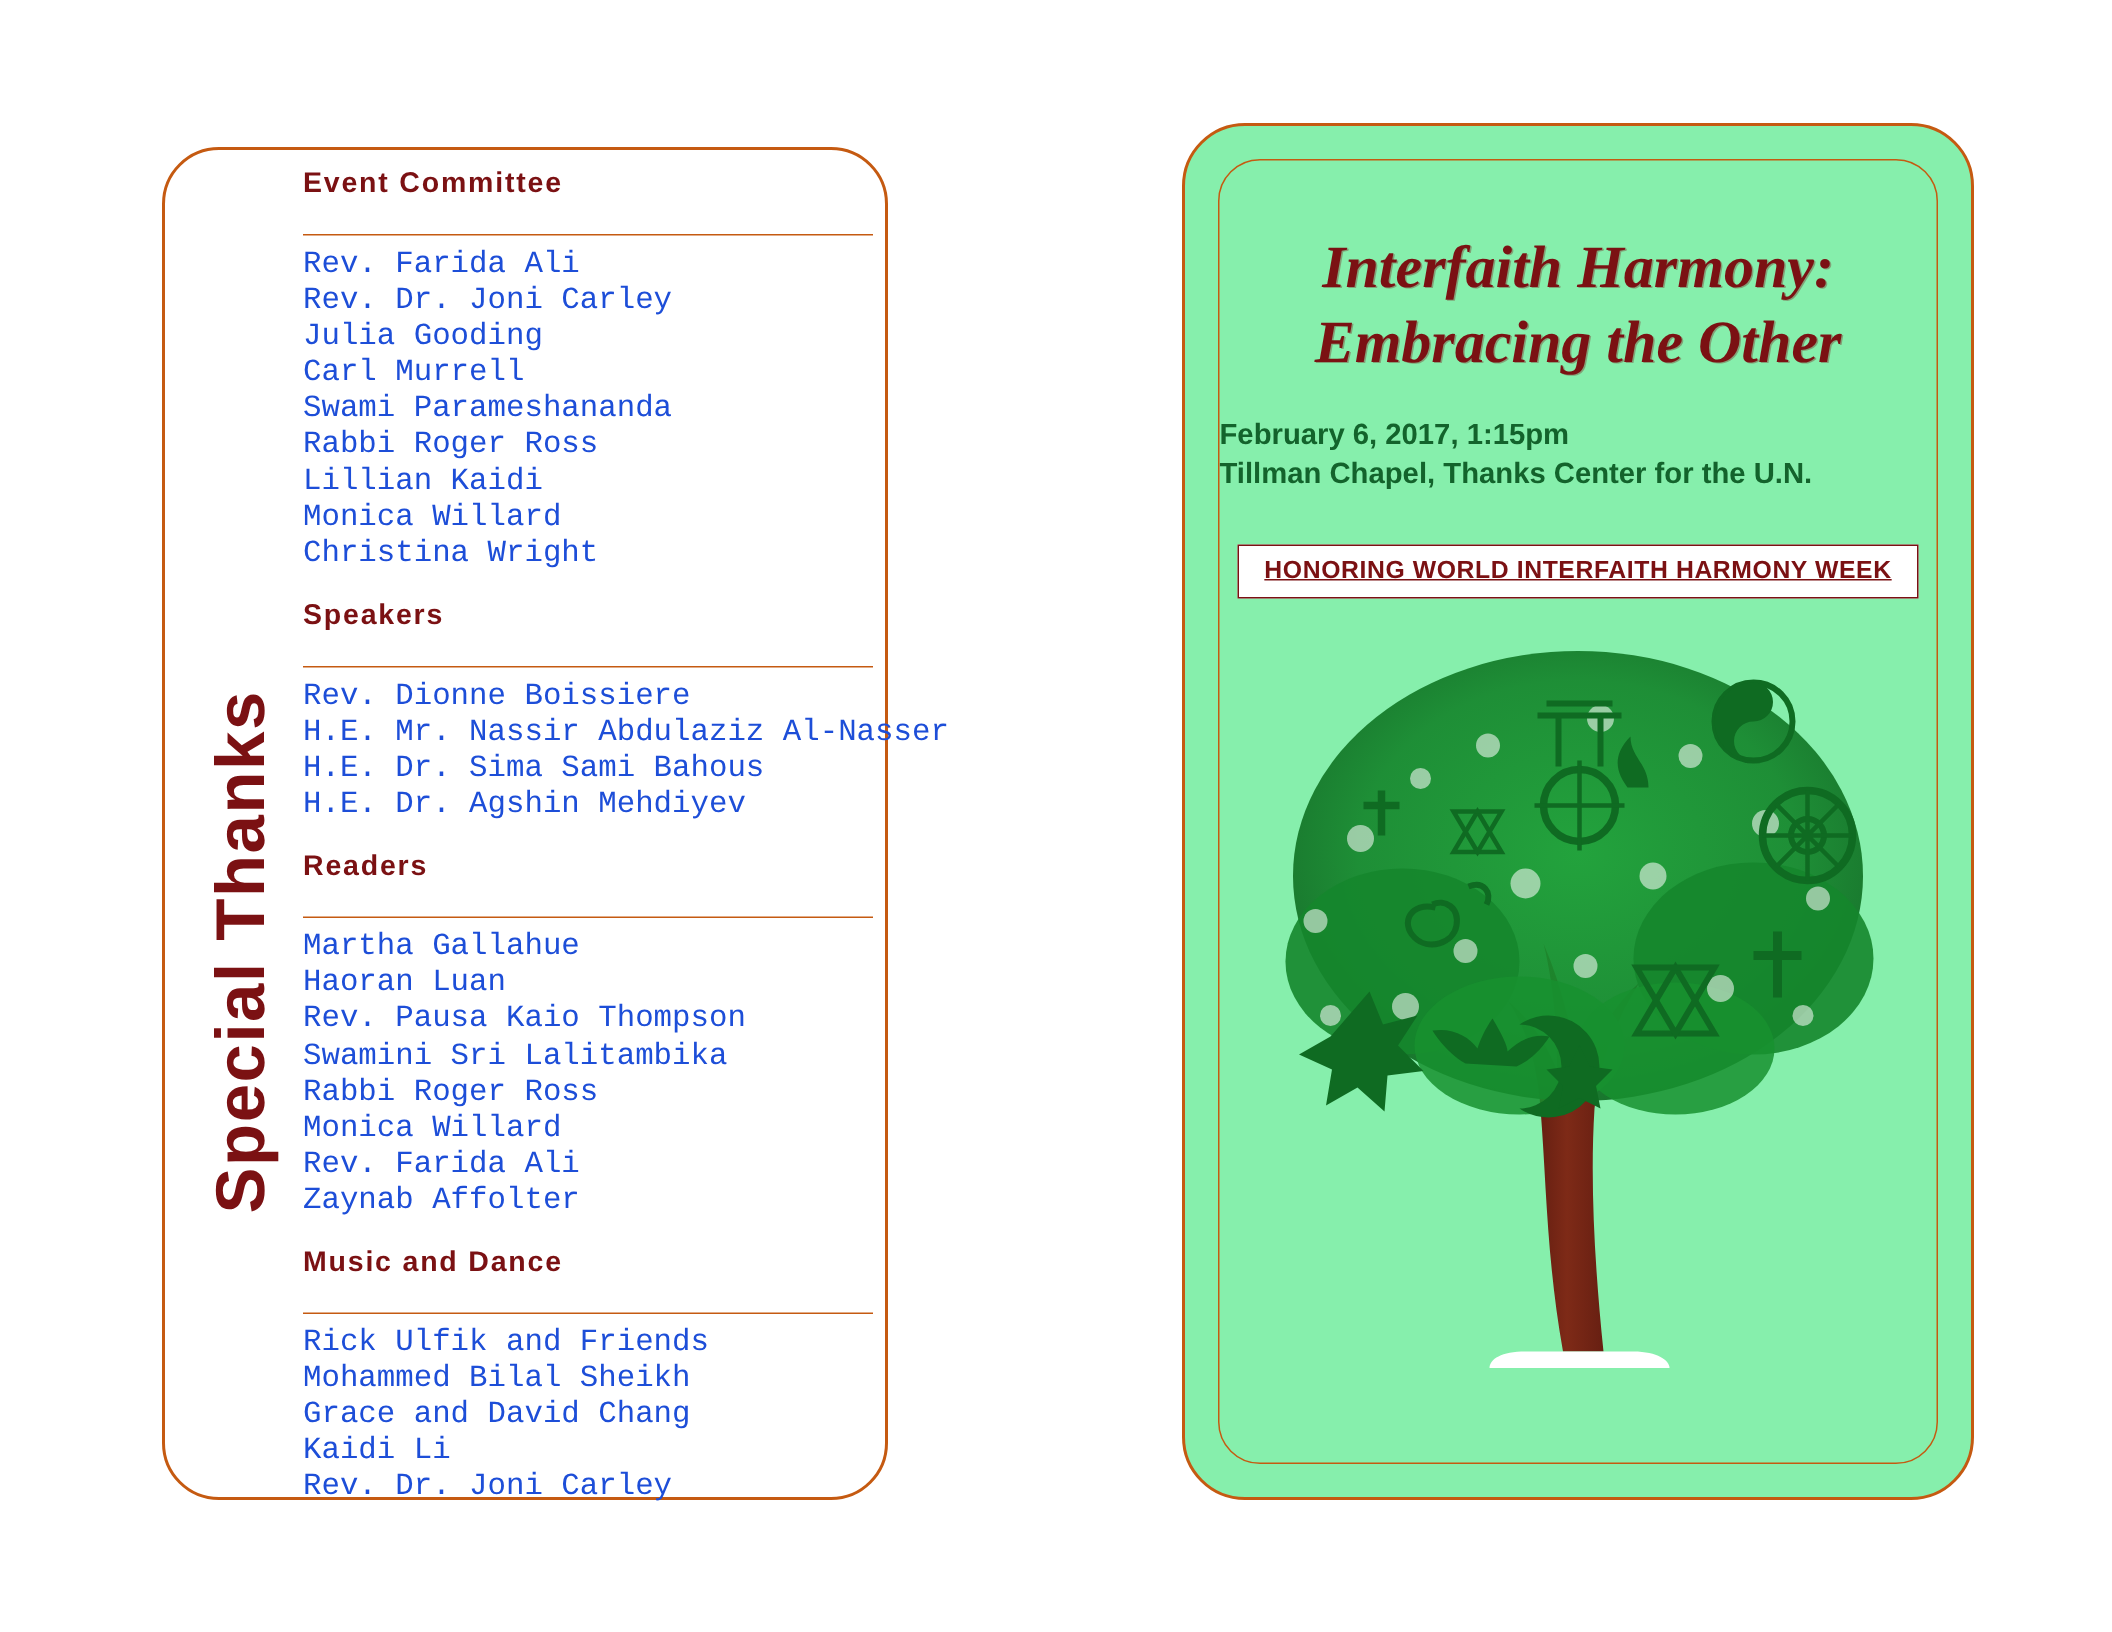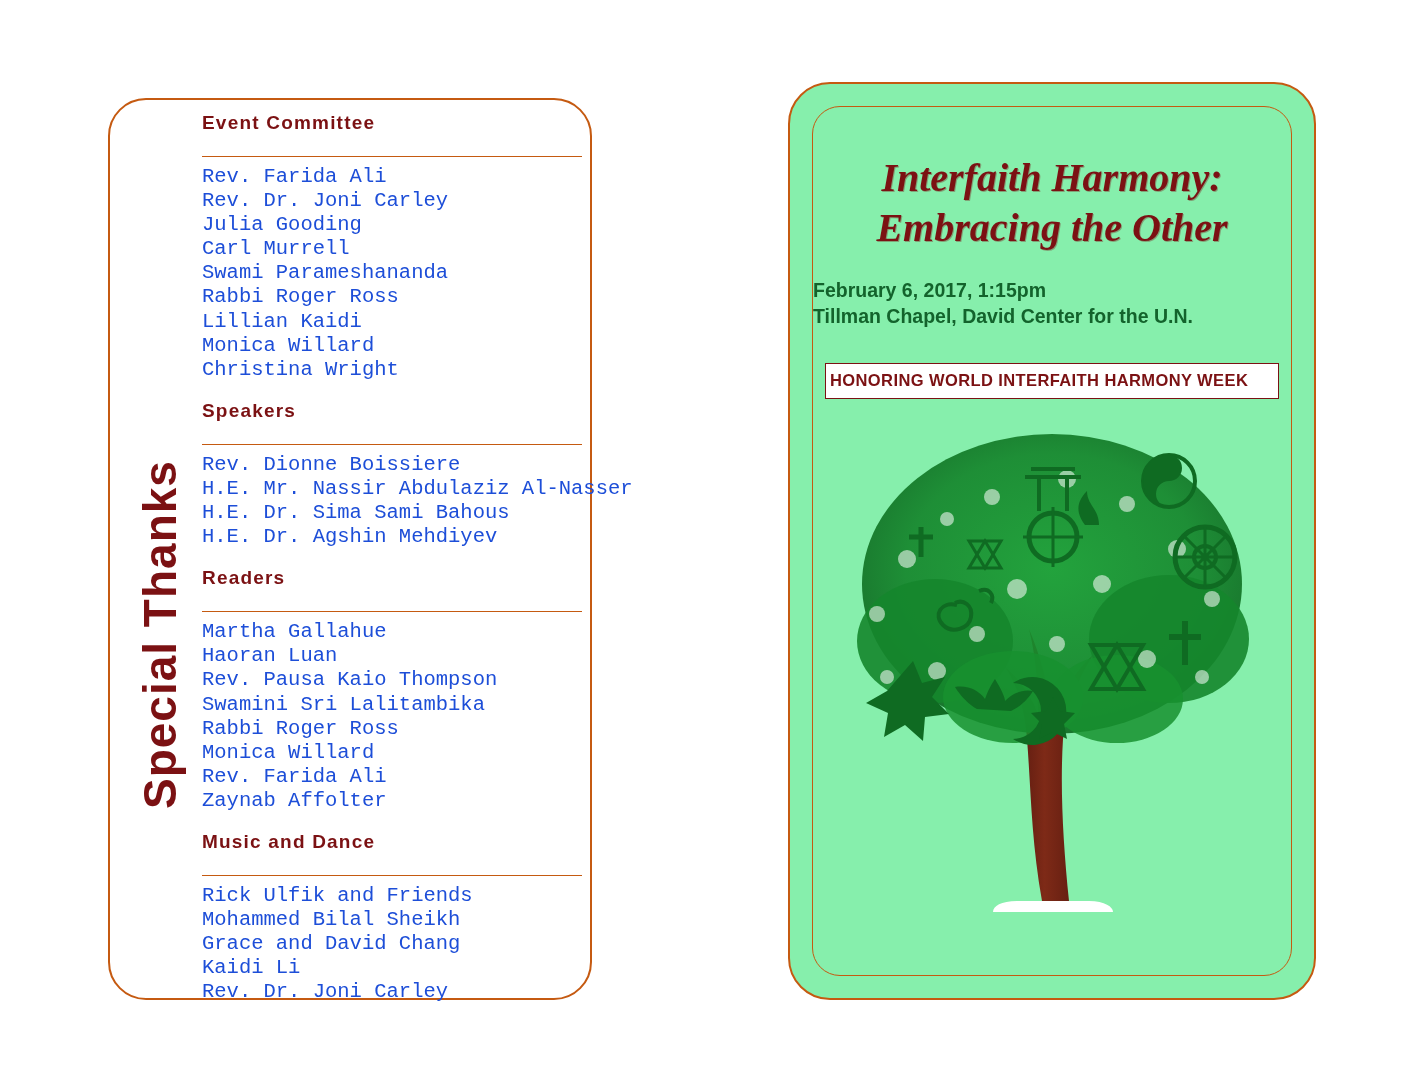--- a/index.html
+++ b/index.html
@@ -119,27 +119,28 @@
     font-family: "Liberation Sans", sans-serif;
     font-weight: bold;
     font-size: 19.5px;
     line-height: 26px;
   }
 
   .honor-box {
     margin: 34px 12px 0 12px;
     border: 1.5px solid #7B1113;
     background: #ffffff;
-    text-align: left;
+    text-align: center;
     padding: 7px 4px 8px 4px;
     color: #7B1113;
     font-family: "Liberation Sans", sans-serif;
     font-weight: bold;
     font-size: 16.5px;
     letter-spacing: 0.4px;
+    text-decoration: underline;
   }
 
   
   .tree-wrap {
     position: relative;
     margin-top: 10px;
     height: 520px;
   }
   .tree-svg { display: block; margin: 0 auto; }
 </style>
@@ -203,21 +204,21 @@
 <div class="right-panel">
   <div class="right-inner">
 
     <div class="title-block">
       <div>Interfaith Harmony:</div>
       <div>Embracing the Other</div>
     </div>
 
     <div class="subtitle">
       <div>February 6, 2017, 1:15pm</div>
-      <div>Tillman Chapel, David Center for the U.N.</div>
+      <div>Tillman Chapel, Thanks Center for the U.N.</div>
     </div>
 
     <div class="honor-box">HONORING WORLD INTERFAITH HARMONY WEEK</div>
 
     <div class="tree-wrap">
       <svg class="tree-svg" width="470" height="510" viewBox="0 0 470 510">
         <defs>
           <radialGradient id="canopyFade" cx="50%" cy="45%" r="55%">
             <stop offset="0%" stop-color="#1a9c33"></stop>
             <stop offset="70%" stop-color="#15862c"></stop>

